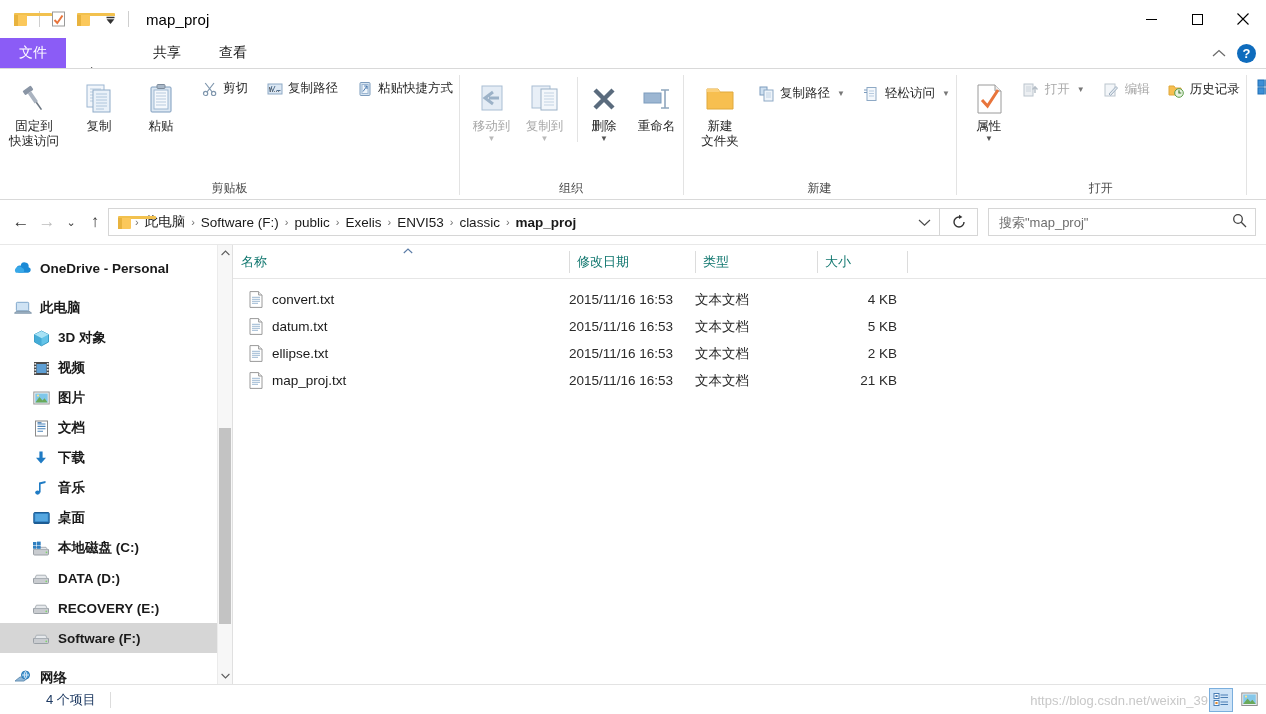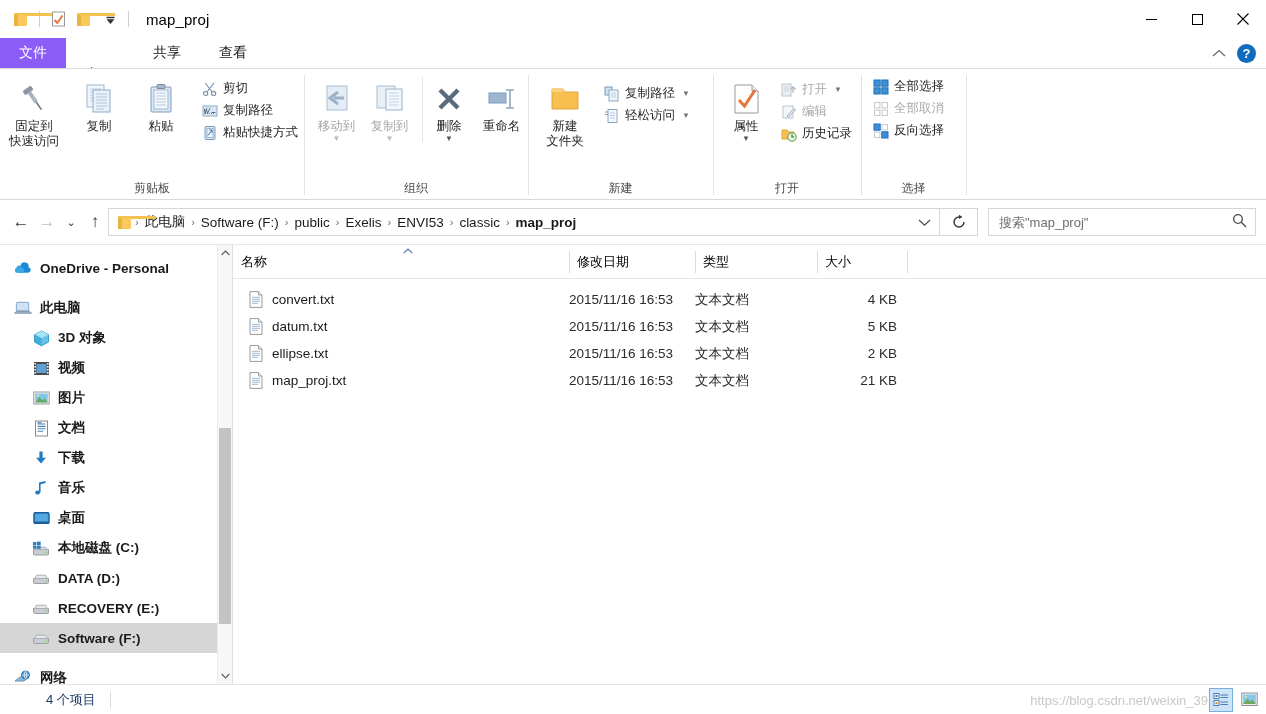--- a/index.html
+++ b/index.html
@@ -47,21 +47,21 @@
   .grp-label { height:22px; font-size:12px; color:#4a4a4a; display:flex; align-items:center; justify-content:center;margin-top:28px; }
   .grp + .grp::before { content:""; position:absolute; left:0; top:6px; bottom:4px; width:1px; background:#e3e3e3; }
 
   .bigbtn { width:62px; display:flex; flex-direction:column; align-items:center; padding:2px 2px 0; cursor:default; }
   .bigbtn .gl { height:40px; display:flex; align-items:center; justify-content:center; }
   .bigbtn .lb { font-size:12.5px; color:#262626; line-height:15px; text-align:center; }
   .bigbtn .lb.dim { color:#a6a6a6; }
   .caret-sm { font-size:8px; color:#555; line-height:7px; margin-top:1px; }
   .caret-dim { color:#b9b9b9; }
 
-  .smallcol { display:flex; flex-direction:column; gap:1px; padding-top:1px;text-align:center; }
+  .smallcol { display:flex; flex-direction:row; gap:9px; padding-top:1px;text-align:center; }
   .smallbtn { display:flex; align-items:center; gap:5px; padding:2px 6px 2px 3px; cursor:default; white-space:nowrap; }
   .smallbtn .si { width:17px; height:17px; display:flex; align-items:center; justify-content:center; flex:0 0 17px; }
   .smallbtn .sl { font-size:12.5px; color:#1f1f1f; }
   .smallbtn .sl.dim { color:#a8a8a8; }
   .mini-caret { font-size:8px; color:#777; margin-left:2px; }
 
   
   .addrrow { flex:0 0 44px; display:flex; align-items:center; padding:0 10px 0 8px; background:#fff; gap:0; }
   .navbtn { width:26px; height:26px; display:flex; align-items:center; justify-content:center; color:#3a3a3a; font-size:17px; }
   .navbtn.dim { color:#bdbdbd; }
@@ -96,21 +96,21 @@
 
   .navscroll { position:absolute; right:0; top:0; width:15px; height:100%; background:#f7f7f7; border-left:1px solid #ebebeb; }
   .sb-arrow { height:16px; display:flex; align-items:center; justify-content:center; color:#5e5e5e; font-size:9px; }
   .sb-arrow.bot { position:absolute; bottom:0; left:0; right:0; }
   .sb-thumb { position:absolute; left:1px; right:1px; background:#c3c3c3; }
 
   .splitter { flex:0 0 1px; background:#e0e0e0; }
 
   .content { flex:1 1 auto; display:flex; flex-direction:column; min-width:0; background:#fff; position:relative; }
   .colhdr { height:34px; display:flex; align-items:flex-end; border-bottom:1px solid #e6e6e6; position:relative; }
-  .col { font-size:13px; color:#000000; padding:0 0 7px 8px; position:relative; height:100%; display:flex; align-items:flex-end; }
+  .col { font-size:13px; color:#0f766e; padding:0 0 7px 8px; position:relative; height:100%; display:flex; align-items:flex-end; }
   .col + .col::before { content:""; position:absolute; left:0; top:6px; bottom:5px; width:1px; background:#dcdcdc; }
   .col.c-name { flex:0 0 336px; }
   .col.c-date { flex:0 0 126px; }
   .col.c-type { flex:0 0 122px; }
   .col.c-size { flex:0 0 90px; }
   .col.c-tail { flex:1 1 auto; }
   .sortmark { position:absolute; left:170px; top:0; font-size:10px; color:#5a7ba6; }
 
   .rows { flex:1 1 auto; padding-top:7px; }
   .row { height:27px; display:flex; cursor:default; }

